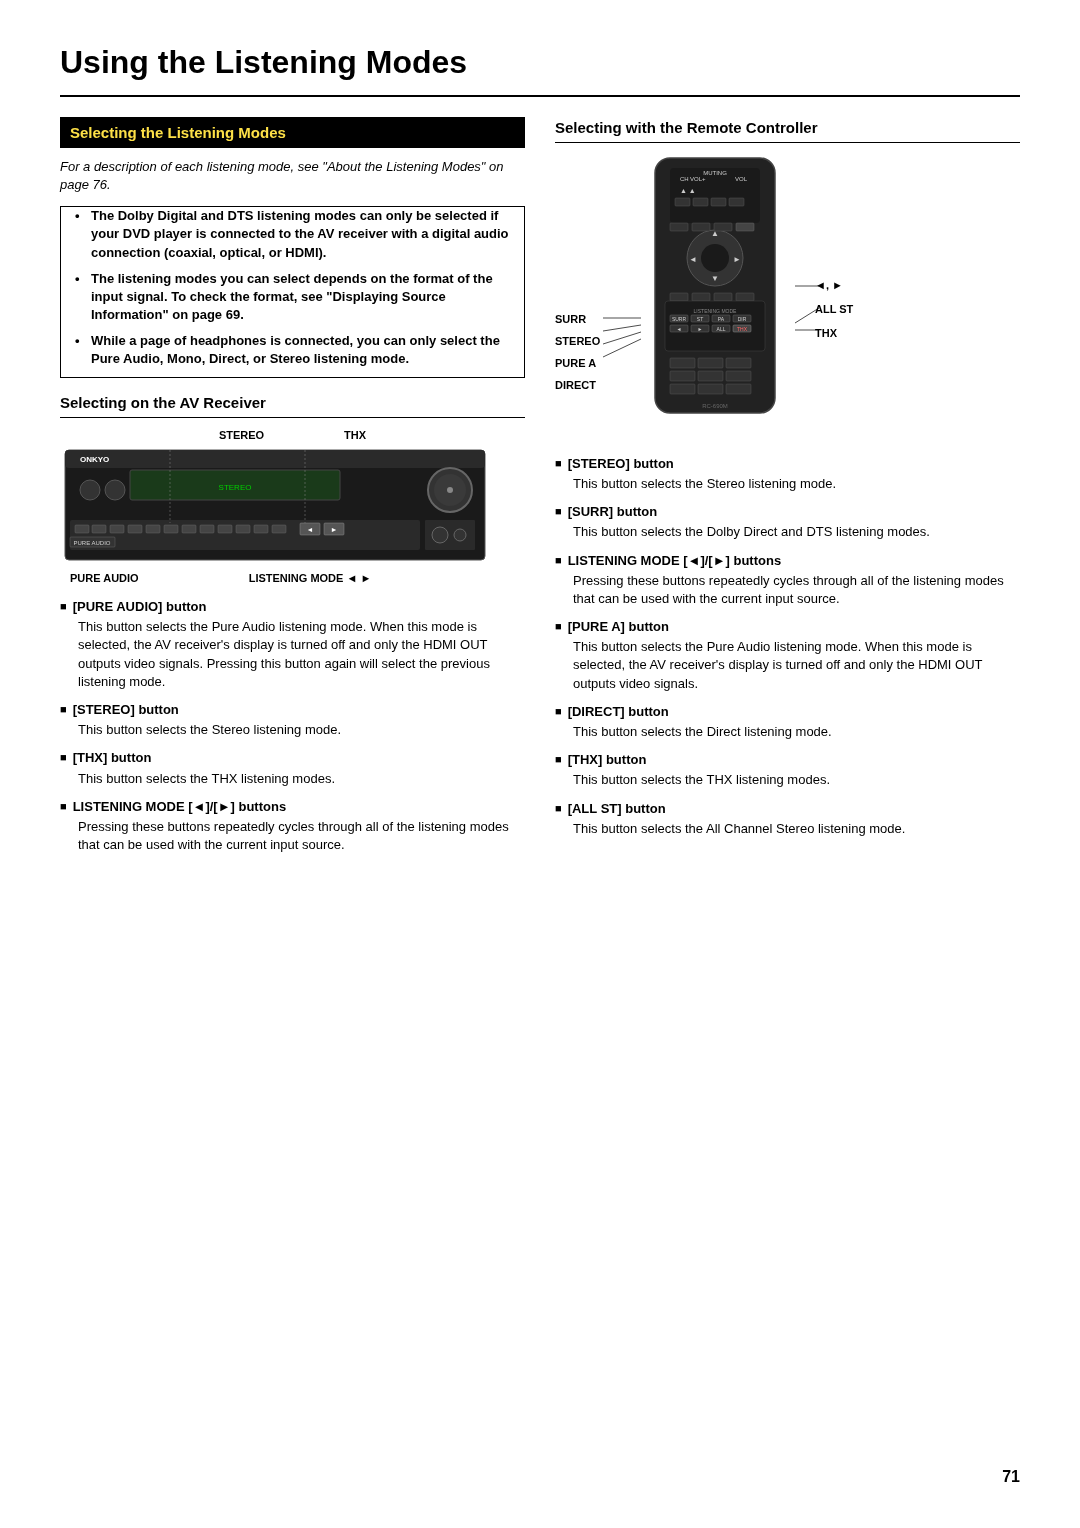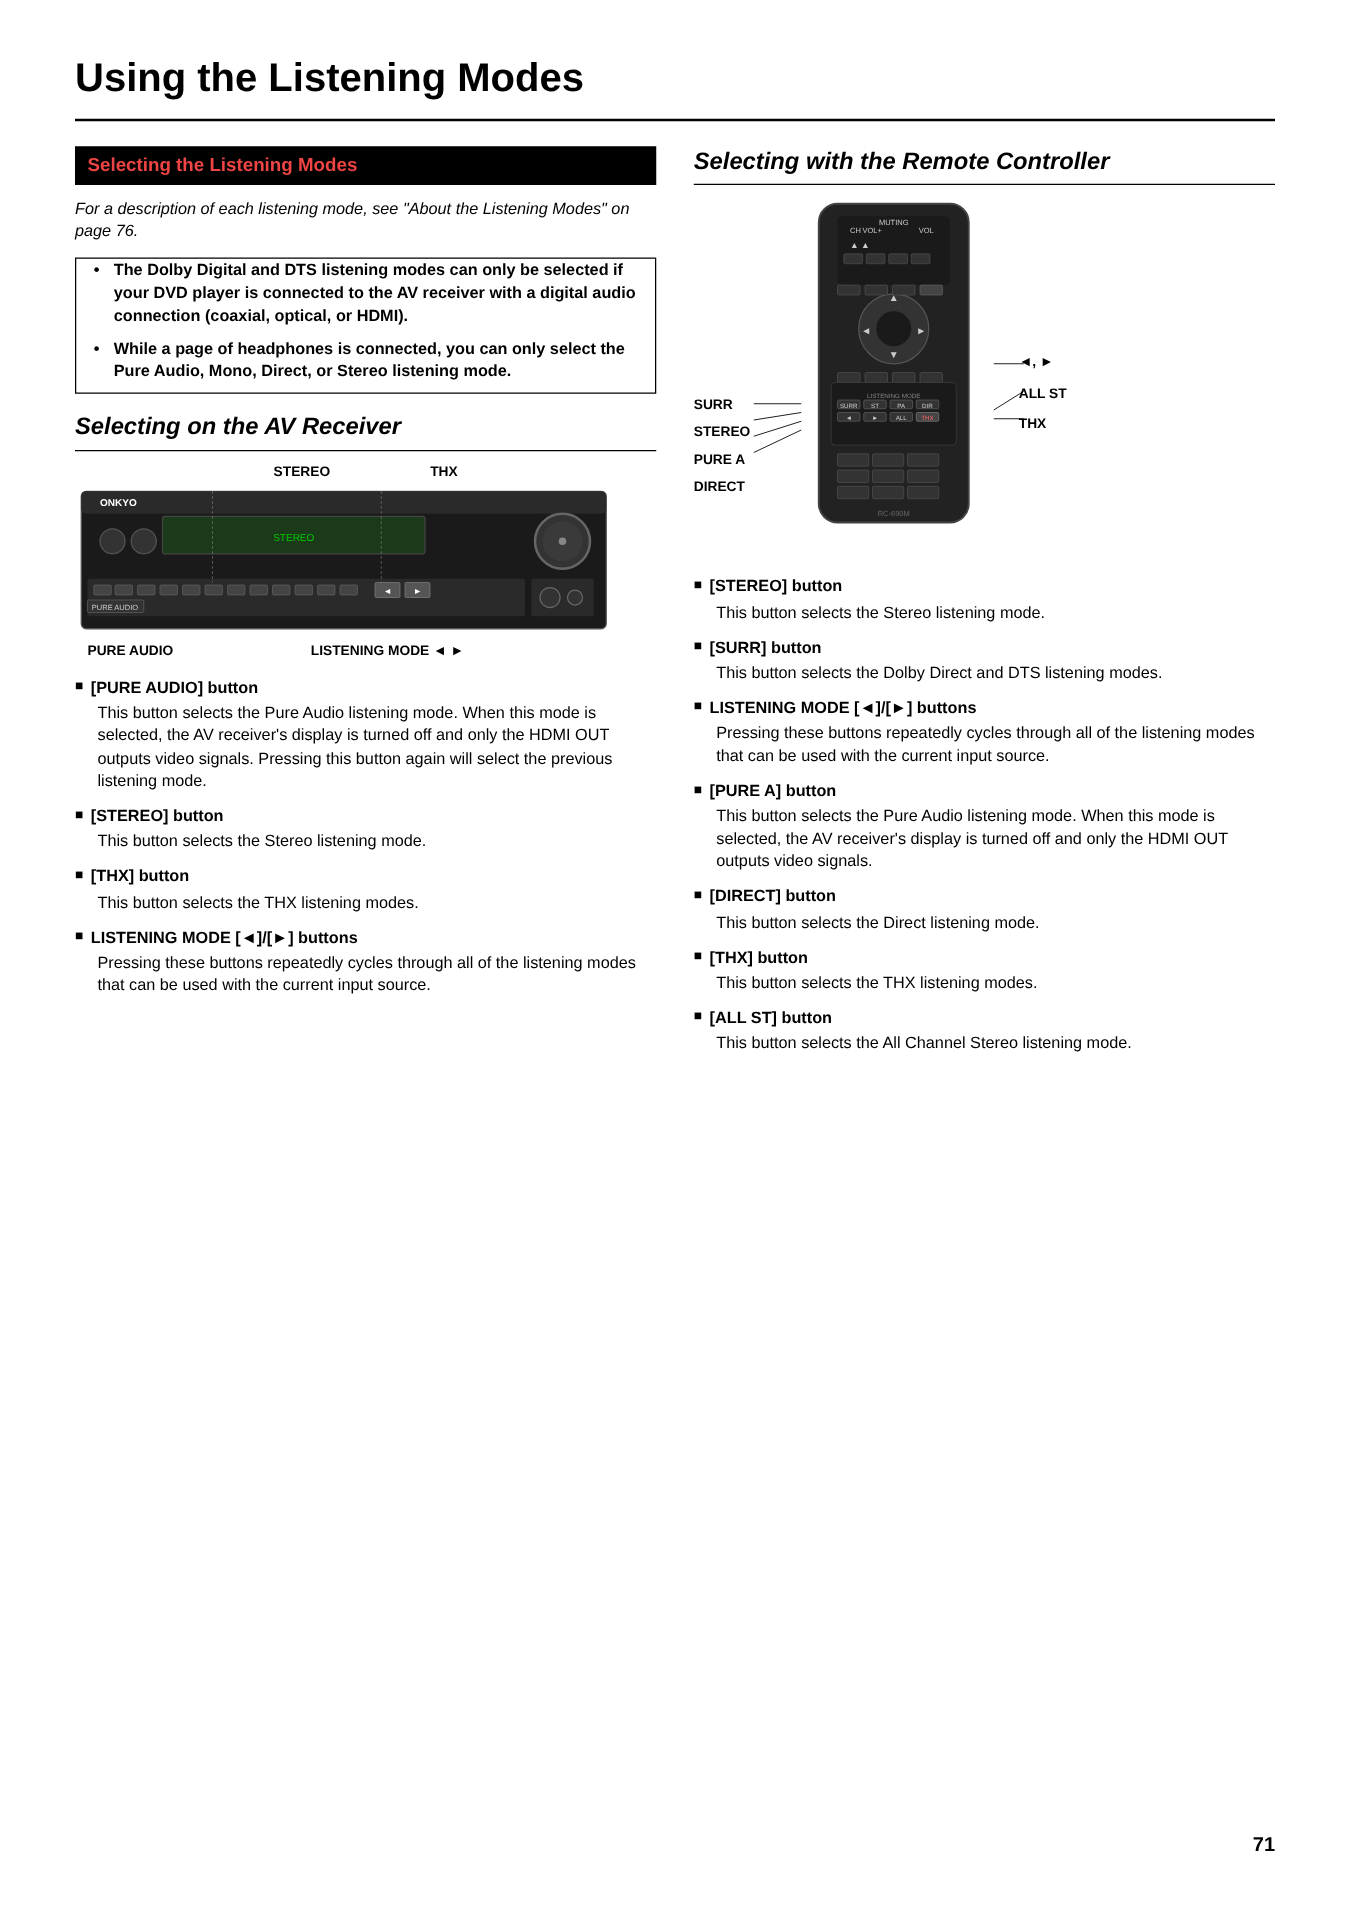--- a/index.html
+++ b/index.html
@@ -41,31 +41,30 @@
       min-width: 0;
     }
 
     .col-right {
       flex: 1;
       min-width: 0;
     }
 
     .section-header {
       background: #000;
-      color: #ef4444;
+      color: #fde047;
       font-weight: bold;
       font-size: 15px;
       padding: 5px 10px;
       margin-bottom: 10px;
     }
 
     .italic-header {
-      font-style: italic;
-      font-weight: bold;
-      font-size: 19px;
+      font-weight: bold;
+      font-size: 15px;
       border-bottom: 1px solid #000;
       padding-bottom: 4px;
       margin-bottom: 10px;
     }
 
     .intro-text {
       font-size: 13px;
       margin-bottom: 12px;
       font-style: italic;
     }
@@ -129,20 +128,21 @@
 <div class="two-col">
 
   <div class="col-left">
     <div class="section-header">Selecting the Listening Modes</div>
 
     <p class="intro-text">For a description of each listening mode, see "About the Listening Modes" on page 76.</p>
 
     <div class="bullet-box">
       <ul>
         <li>The Dolby Digital and DTS listening modes can only be selected if your DVD player is connected to the AV receiver with a digital audio connection (coaxial, optical, or HDMI).</li>
+        <li>The listening modes you can select depends on the format of the input signal. To check the format, see "Displaying Source Information" on page 69.</li>
         <li>While a page of headphones is connected, you can only select the Pure Audio, Mono, Direct, or Stereo listening mode.</li>
       </ul>
     </div>
 
     <div class="italic-header">Selecting on the AV Receiver</div>
 
     <div style="position:relative; margin-bottom:12px;">
       <div style="display:flex; justify-content:center; gap:80px; font-size:11px; font-weight:bold; margin-bottom:2px;">
         <span>STEREO</span>
         <span>THX</span>

